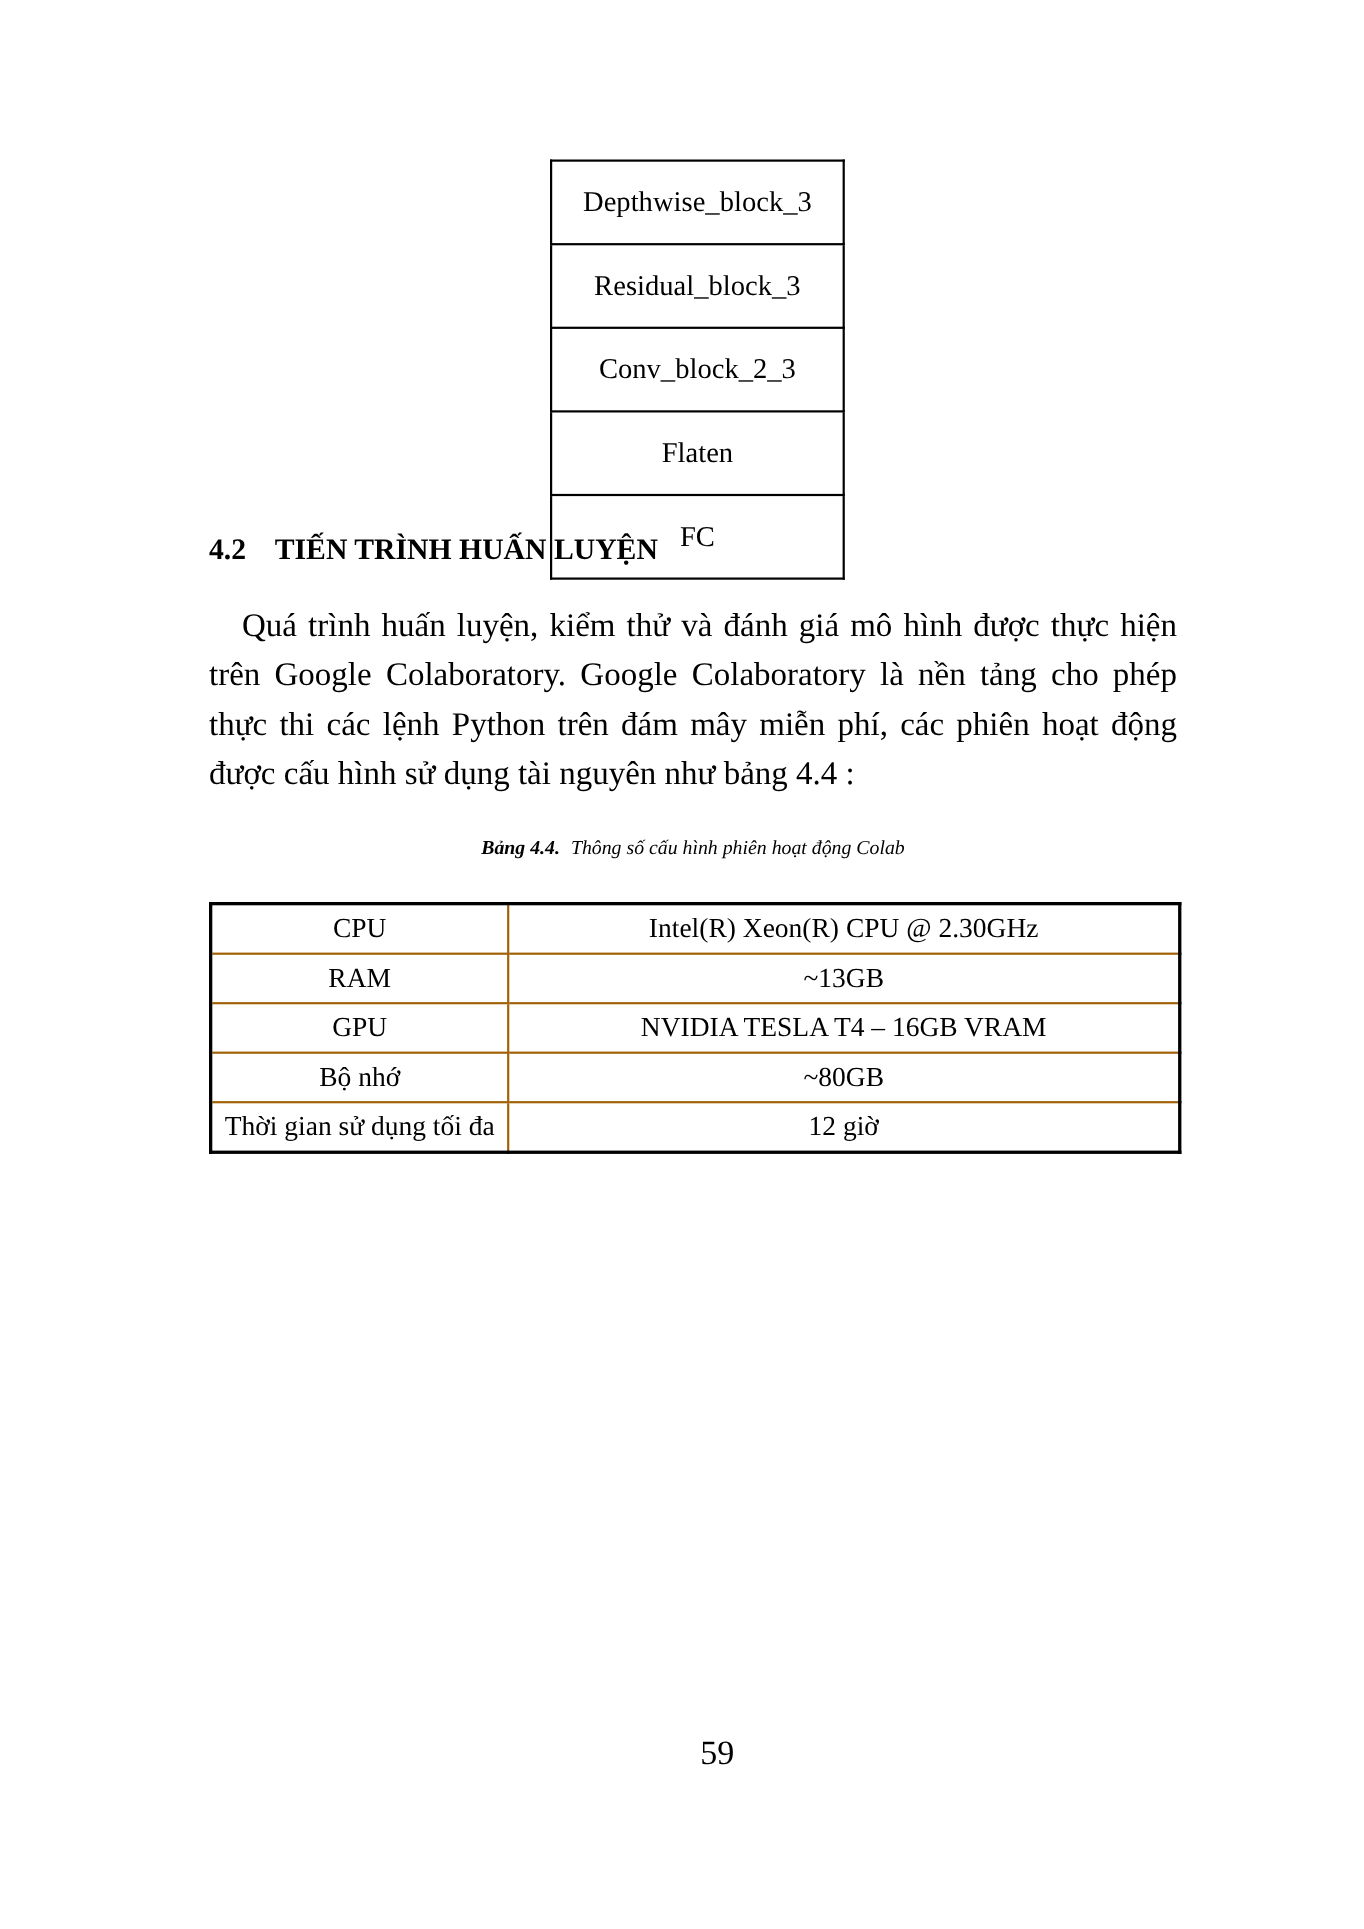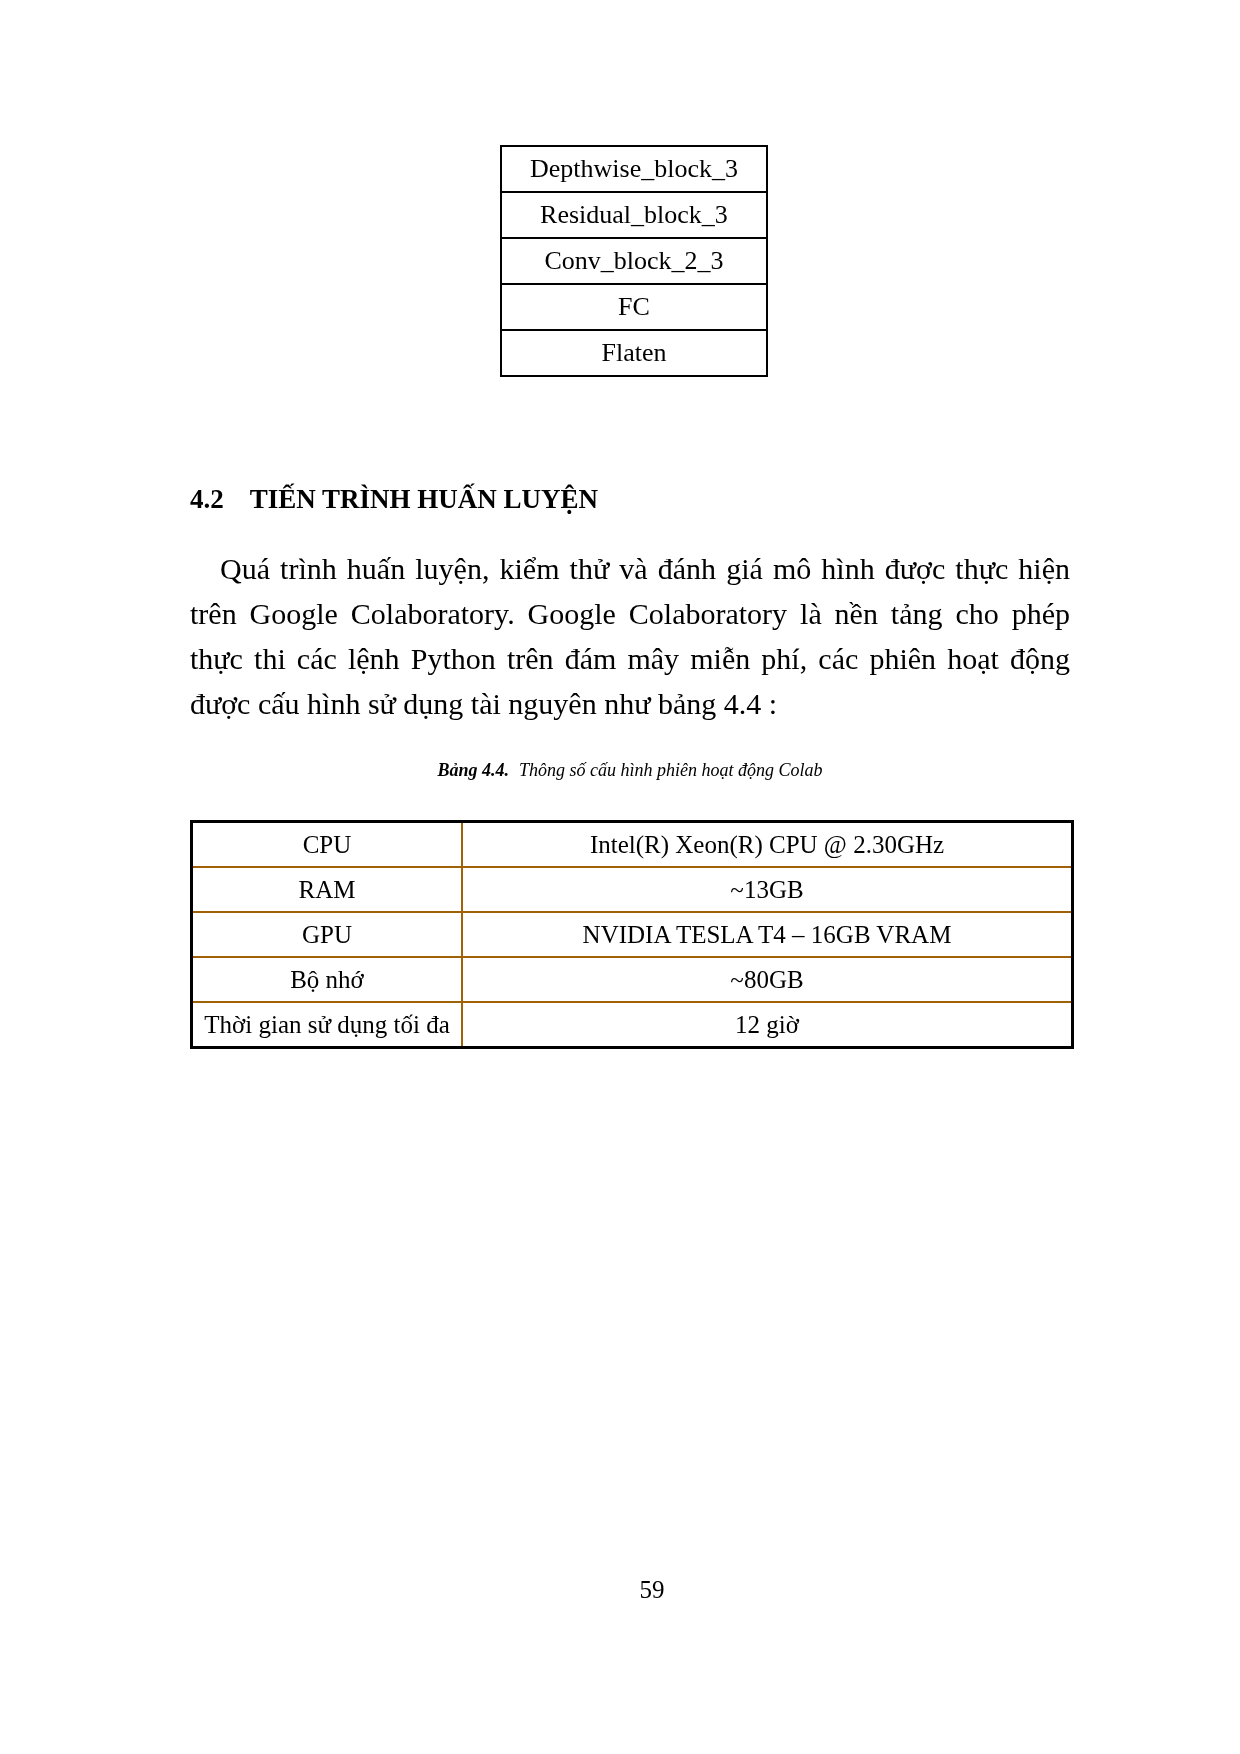--- a/index.html
+++ b/index.html
@@ -20,21 +20,21 @@
     top: 145px;
     width: 268px;
     border-collapse: collapse;
   }
   .arch-table td {
     border: 2px solid #000;
     height: 44px;
     text-align: center;
     vertical-align: middle;
     font-size: 26px;
-    padding: 0 4px;
+    padding: 15px 4px;
   }
 
   
   .heading {
     position: absolute;
     left: 190px;
     top: 484px;
     margin: 0;
     font-size: 27px;
     font-weight: bold;
@@ -90,44 +90,44 @@
 
   
   .page-number {
     position: absolute;
     left: 0;
     top: 1576px;
     width: 1240px;
     box-sizing: border-box;
     padding-left: 64px;
     text-align: center;
-    font-size: 25px;
+    font-size: 31px;
   }
 </style>
 </head>
 <body>
 
 <div class="page">
 
   <table class="arch-table">
     <tbody>
         <tr>
           <td>Depthwise_block_3</td>
         </tr>
     <tr>
           <td>Residual_block_3</td>
         </tr>
     <tr>
           <td>Conv_block_2_3</td>
         </tr>
     <tr>
-          <td>FC</td>
+          <td>Flaten</td>
         </tr>
     <tr>
-          <td>Flaten</td>
+          <td>FC</td>
         </tr>
   </tbody>
     </table>
 
   <h2 class="heading">
     <span class="num">4.2</span><span>TIẾN TRÌNH HUẤN LUYỆN</span>
   </h2>
 
   <p class="paragraph">Quá trình huấn luyện, kiểm thử và đánh giá mô hình được thực hiện trên Google Colaboratory. Google Colaboratory là nền tảng cho phép thực thi các lệnh Python trên đám mây miễn phí, các phiên hoạt động được cấu hình sử dụng tài nguyên như bảng 4.4 :</p>
 

